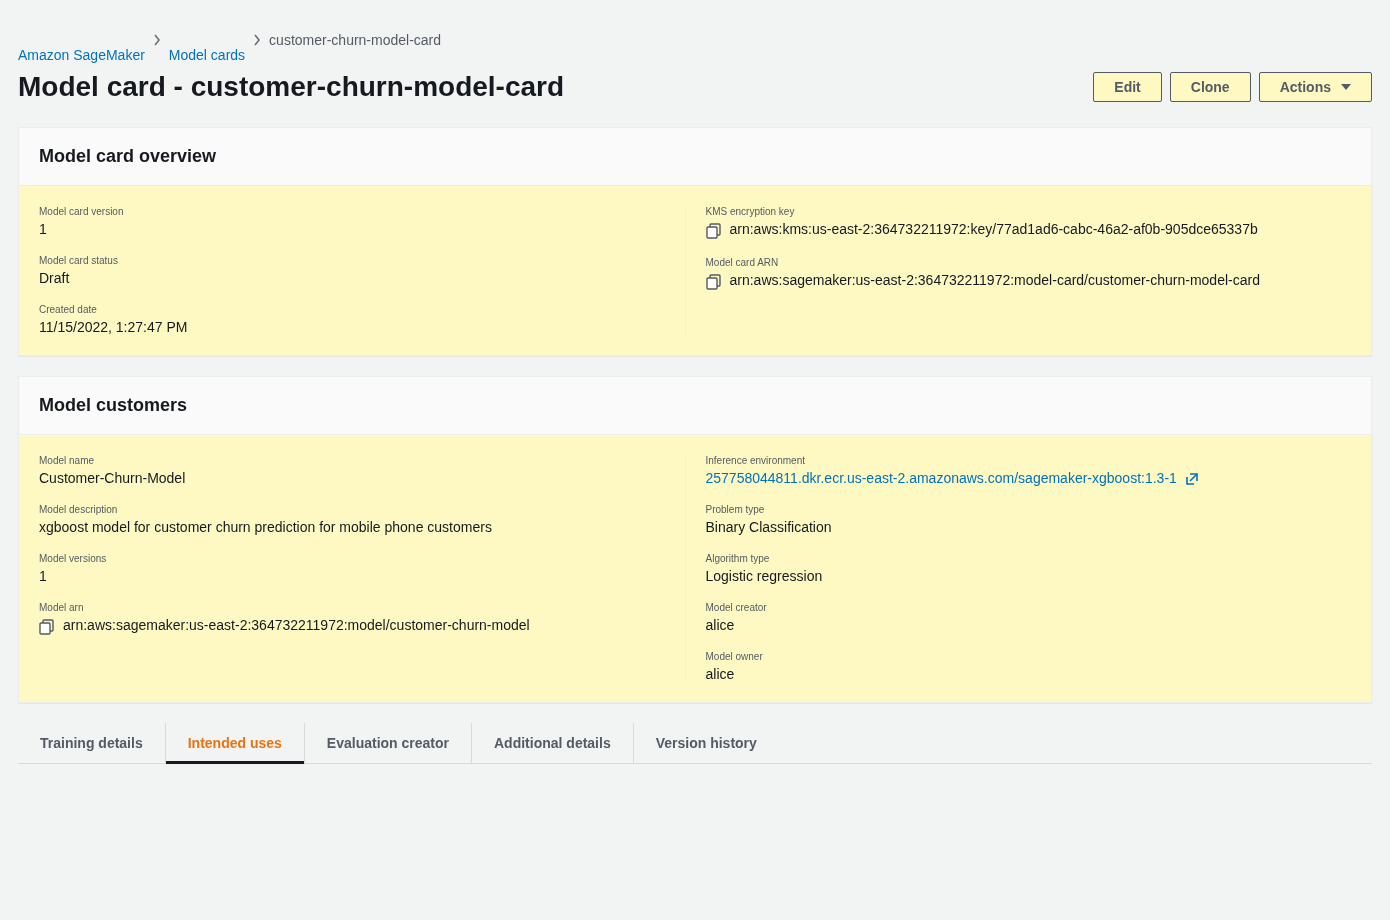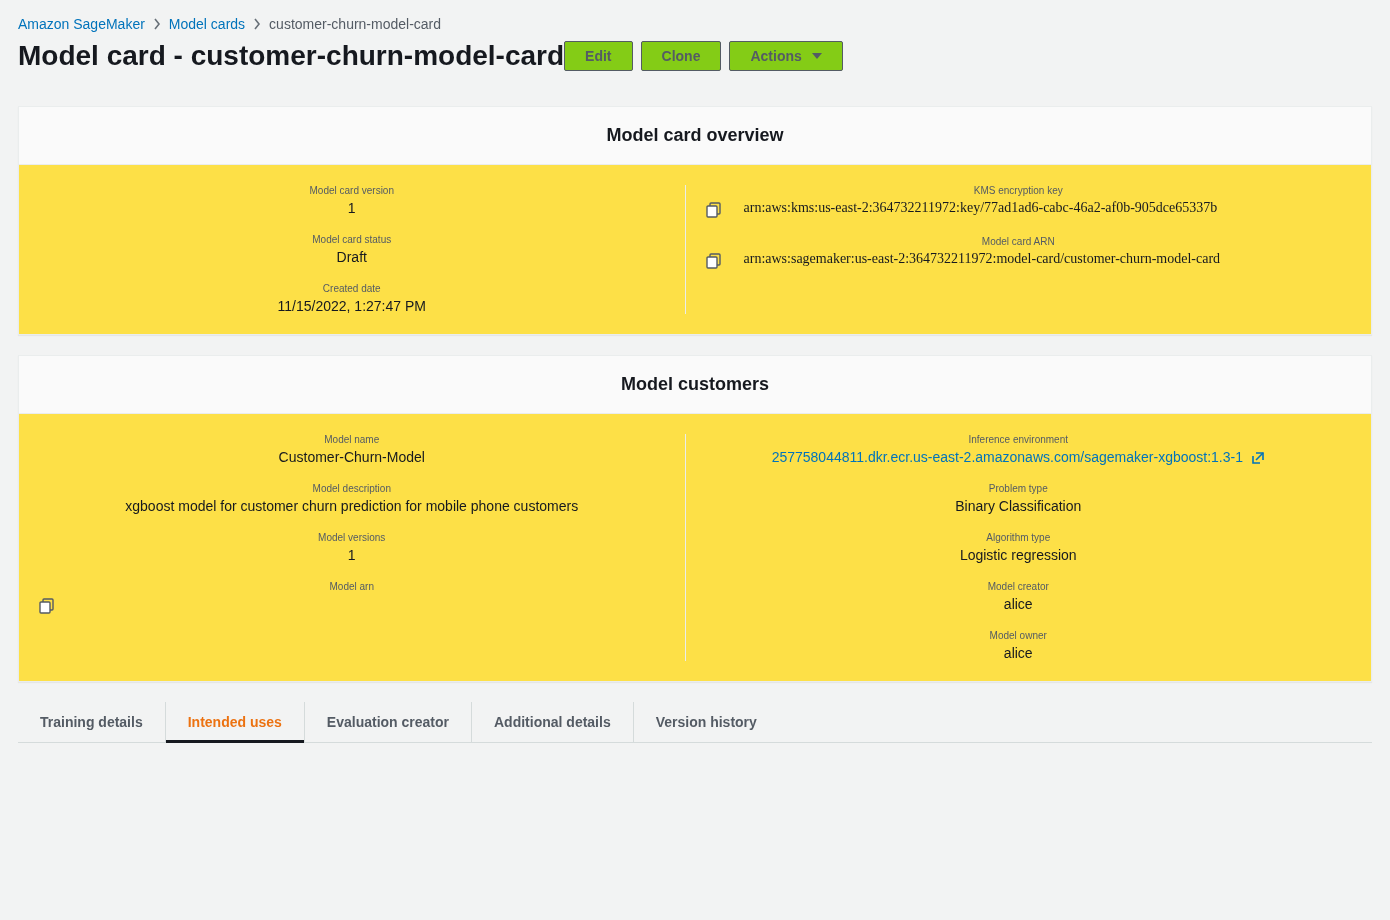--- a/index.html
+++ b/index.html
@@ -3,51 +3,51 @@
   <meta charset="utf-8">
   <style>
     * { box-sizing: border-box; margin: 0; padding: 0; }
     body {
       font-family: "Amazon Ember", "Helvetica Neue", Arial, sans-serif;
       background: #f2f3f3;
       color: #16191f;
       font-size: 14px;
       padding: 16px 18px;
     }
-    a { color: #0073bb; text-decoration: none; }
+    a { color: #0073bb; text-decoration: none; margin-top: 31px; }
 
     
     .breadcrumb {
       display: flex;
       align-items: center;
       gap: 8px;
       font-size: 14px;
       margin-bottom: 8px;
     }
     .breadcrumb .sep {
       color: #687078;
       display: inline-flex;
     }
     .breadcrumb .current { color: #545b64; }
 
     
     .page-header {
       display: flex;
-      justify-content: flex-start;
+      justify-content: space-between;
       align-items: center;
-      margin-bottom: 34px;
+      margin-bottom: 24px;
     }
     .page-title {
       font-size: 28px;
       font-weight: 700;
       color: #16191f;
     }
     .header-actions { display: flex; gap: 8px; }
     .btn {
-      background: #84cc16;
+      background: #fef9c3;
       border: 1px solid #545b64;
       border-radius: 2px;
       padding: 6px 20px;
       font-size: 14px;
       font-weight: 700;
       color: #545b64;
       cursor: pointer;
       display: inline-flex;
       align-items: center;
       gap: 6px;
@@ -55,25 +55,24 @@
     .caret-down {
       width: 0; height: 0;
       border-left: 5px solid transparent;
       border-right: 5px solid transparent;
       border-top: 6px solid #545b64;
       margin-left: 4px;
     }
 
     
     .panel {
-      background: #fde047;
+      background: #fef9c3;
       border: 1px solid #eaeded;
       box-shadow: 0 1px 1px rgba(0,0,0,0.05);
       margin-bottom: 20px;
-      text-align: center;
     }
     .panel-header {
       padding: 18px 20px;
       border-bottom: 1px solid #eaeded;
       background: #fafafa;
     }
     .panel-title {
       font-size: 18px;
       font-weight: 700;
     }
@@ -97,22 +96,21 @@
       margin-bottom: 4px;
     }
     .field-value {
       font-size: 14px;
       color: #16191f;
       word-break: break-word;
     }
     .field-value.with-icon {
       display: flex;
       align-items: flex-start;
-      gap: 22px;
-      font-family: Liberation Serif, serif;
+      gap: 8px;
     }
     .copy-icon {
       width: 16px; height: 16px;
       flex-shrink: 0;
       display: inline-flex;
       margin-top: 2px;
       cursor: pointer;
     }
     .ext-icon {
       display: inline-flex;
@@ -263,20 +261,21 @@
         <div class="field-value">1</div>
       </div>
       <div class="field">
         <div class="field-label">Model arn</div>
         <div class="field-value with-icon">
           <span class="copy-icon">
             <svg width="16" height="16" viewBox="0 0 16 16">
                 <use href="#copy-svg"></use>
               </svg>
           </span>
+          <span>arn:aws:sagemaker:us-east-2:364732211972:model/customer-churn-model</span>
         </div>
       </div>
       <div class="field">
       </div>
     </div>
     <div class="col">
       <div class="field">
         <div class="field-label">Inference environment</div>
         <div class="field-value">
           <a href="#" class="link-value">

